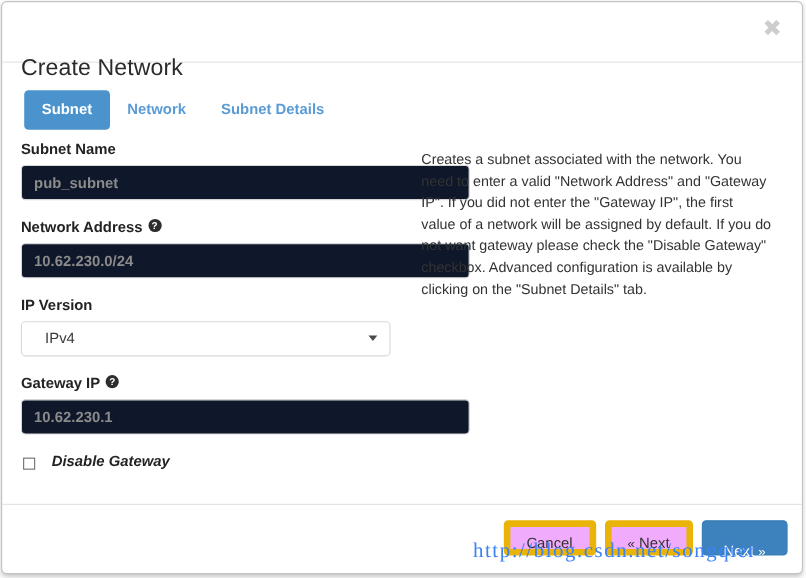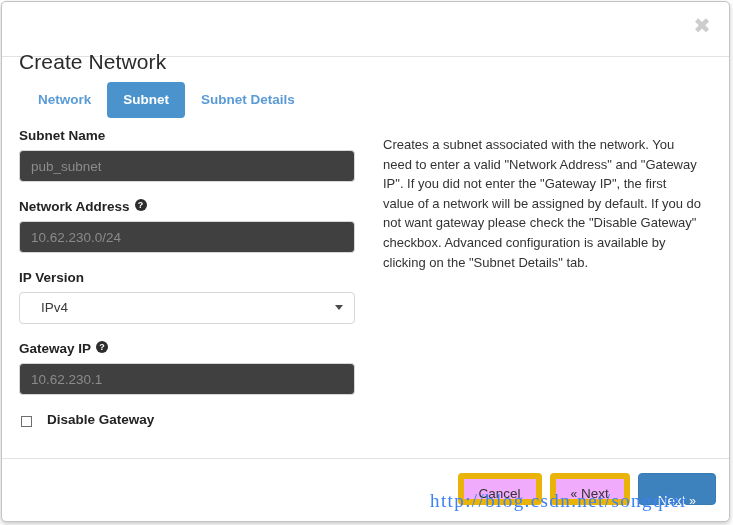--- a/index.html
+++ b/index.html
@@ -132,32 +132,33 @@
     line-height: 12px;
     text-align: center;
     font-family: "Liberation Sans", sans-serif;
     cursor: pointer;
     position: relative;
     top: 0px;
   }
 
   .text-input {
     display: block;
-    width: 336px;
+    width: 408px;
     height: 32px;
     box-sizing: border-box;
     border: 1px solid #d7d7d7;
     border-radius: 4px;
     padding: 0 11px;
     font-size: 13.5px;
     color: #8b8b8b;
     font-family: "Liberation Sans", sans-serif;
-    background: #404040;
+    background: #0f172a;
     outline: none;
     margin-bottom: 17px;
+    font-weight: bold;
   }
   .text-input::placeholder { color: #8b8b8b; }
 
   .select-wrap {
     position: relative;
     width: 336px;
     height: 32px;
     margin-bottom: 17px;
   }
   .select-box {
@@ -181,20 +182,21 @@
     border-left: 4.5px solid transparent;
     border-right: 4.5px solid transparent;
     border-top: 5px solid #4a4a4a;
     pointer-events: none;
   }
 
   .checkbox-row {
     display: flex;
     align-items: flex-end;
     margin-top: 13px;
+    font-style: italic;
   }
   .checkbox {
     width: 11px;
     height: 11px;
     border: 1px solid #6e6e6e;
     background: #ffffff;
     box-sizing: border-box;
     cursor: pointer;
     margin-left: 2px;
   }
@@ -263,22 +265,22 @@
 <body>
 
 <div class="modal">
 
   <div class="modal-header">
     <div class="modal-title">Create Network</div>
     <div class="close-icon">✖</div>
   </div>
 
   <div class="tabs">
+    <div class="tab active">Subnet</div>
     <div class="tab">Network</div>
-    <div class="tab active">Subnet</div>
     <div class="tab">Subnet Details</div>
   </div>
 
   <div class="modal-body">
 
     <div class="form-col">
 
       <div class="field-label">
         <span>Subnet Name</span>
       </div>

